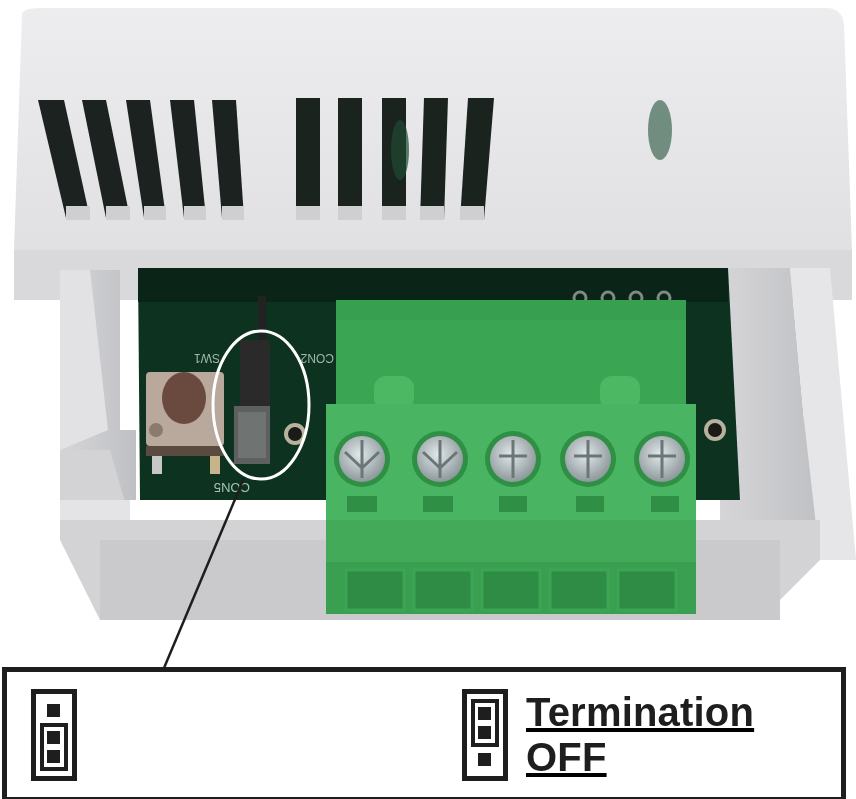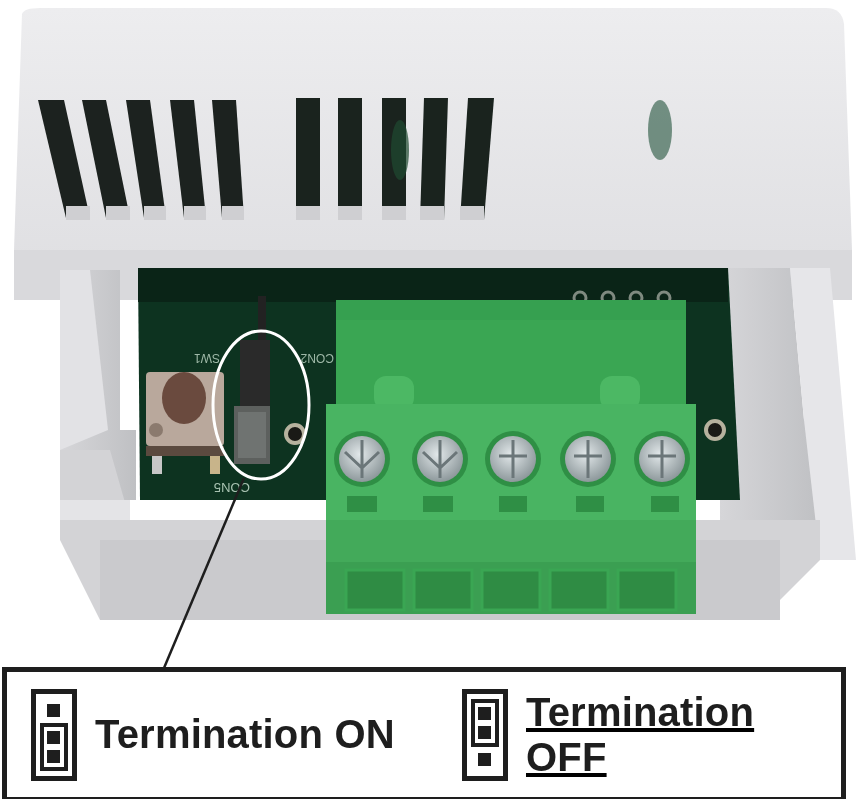--- a/index.html
+++ b/index.html
@@ -184,21 +184,20 @@
   <div class="legend-item" style="left:24px;">
     <div class="jumper-icon">
       <svg width="46" height="92" viewBox="0 0 46 92">
         <rect x="2.5" y="2.5" width="41" height="87" fill="#fff" stroke="#1e1e1e" stroke-width="5"></rect>
         <rect x="16" y="15" width="13" height="13" fill="#1e1e1e"></rect>
         <rect x="11" y="36" width="24" height="44" fill="#fff" stroke="#1e1e1e" stroke-width="4"></rect>
         <rect x="16" y="42" width="13" height="13" fill="#1e1e1e"></rect>
         <rect x="16" y="61" width="13" height="13" fill="#1e1e1e"></rect>
       </svg>
     </div>
-    <span class="legend-label">Termination ON</span>
   </div>
 
   <div class="legend-item" style="left:455px;text-decoration:underline;">
     <div class="jumper-icon">
       <svg width="46" height="92" viewBox="0 0 46 92">
         <rect x="2.5" y="2.5" width="41" height="87" fill="#fff" stroke="#1e1e1e" stroke-width="5"></rect>
         <rect x="11" y="12" width="24" height="44" fill="#fff" stroke="#1e1e1e" stroke-width="4"></rect>
         <rect x="16" y="18" width="13" height="13" fill="#1e1e1e"></rect>
         <rect x="16" y="37" width="13" height="13" fill="#1e1e1e"></rect>
         <rect x="16" y="64" width="13" height="13" fill="#1e1e1e"></rect>

